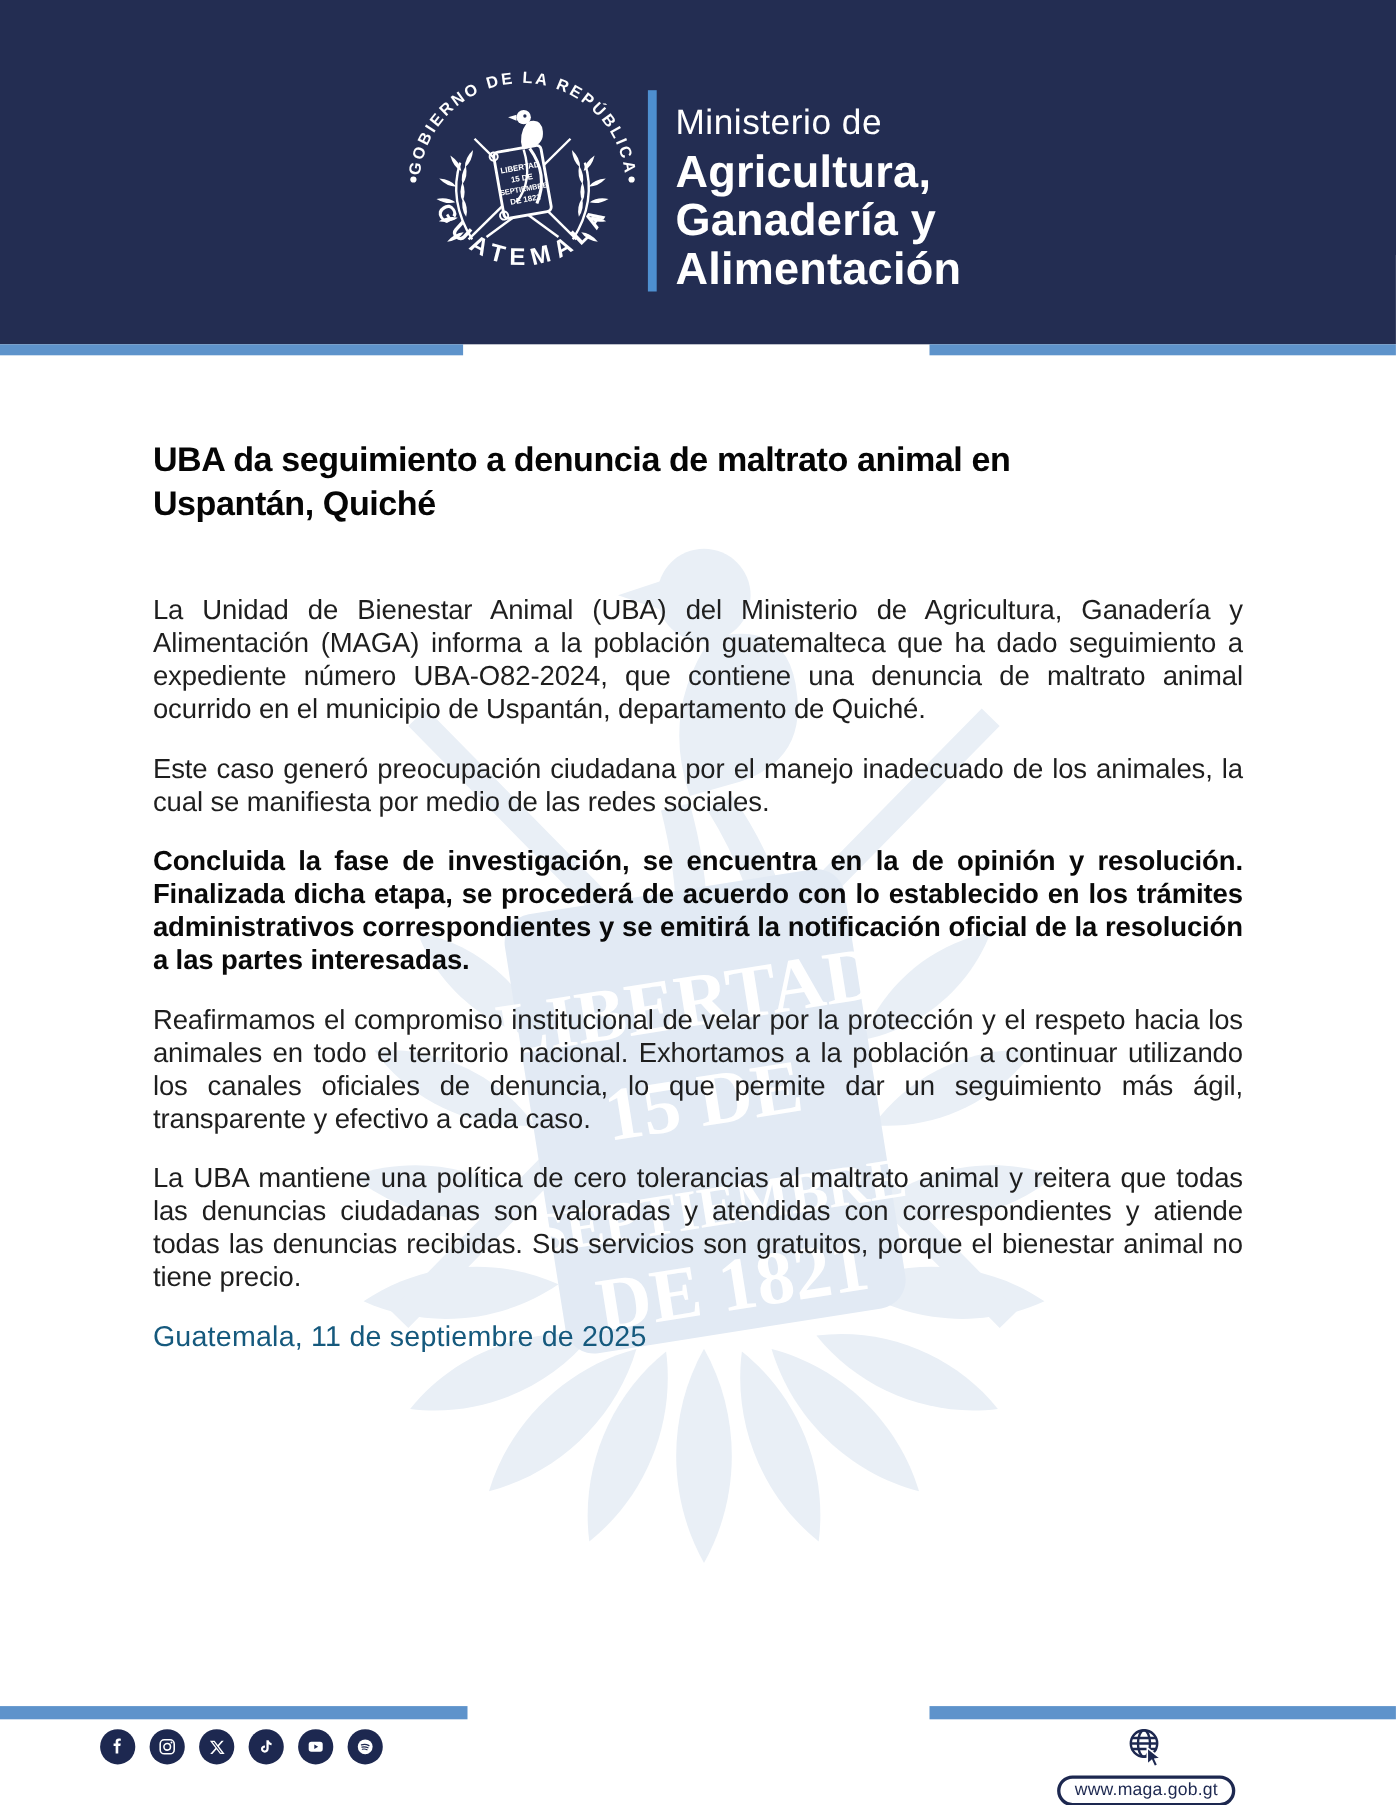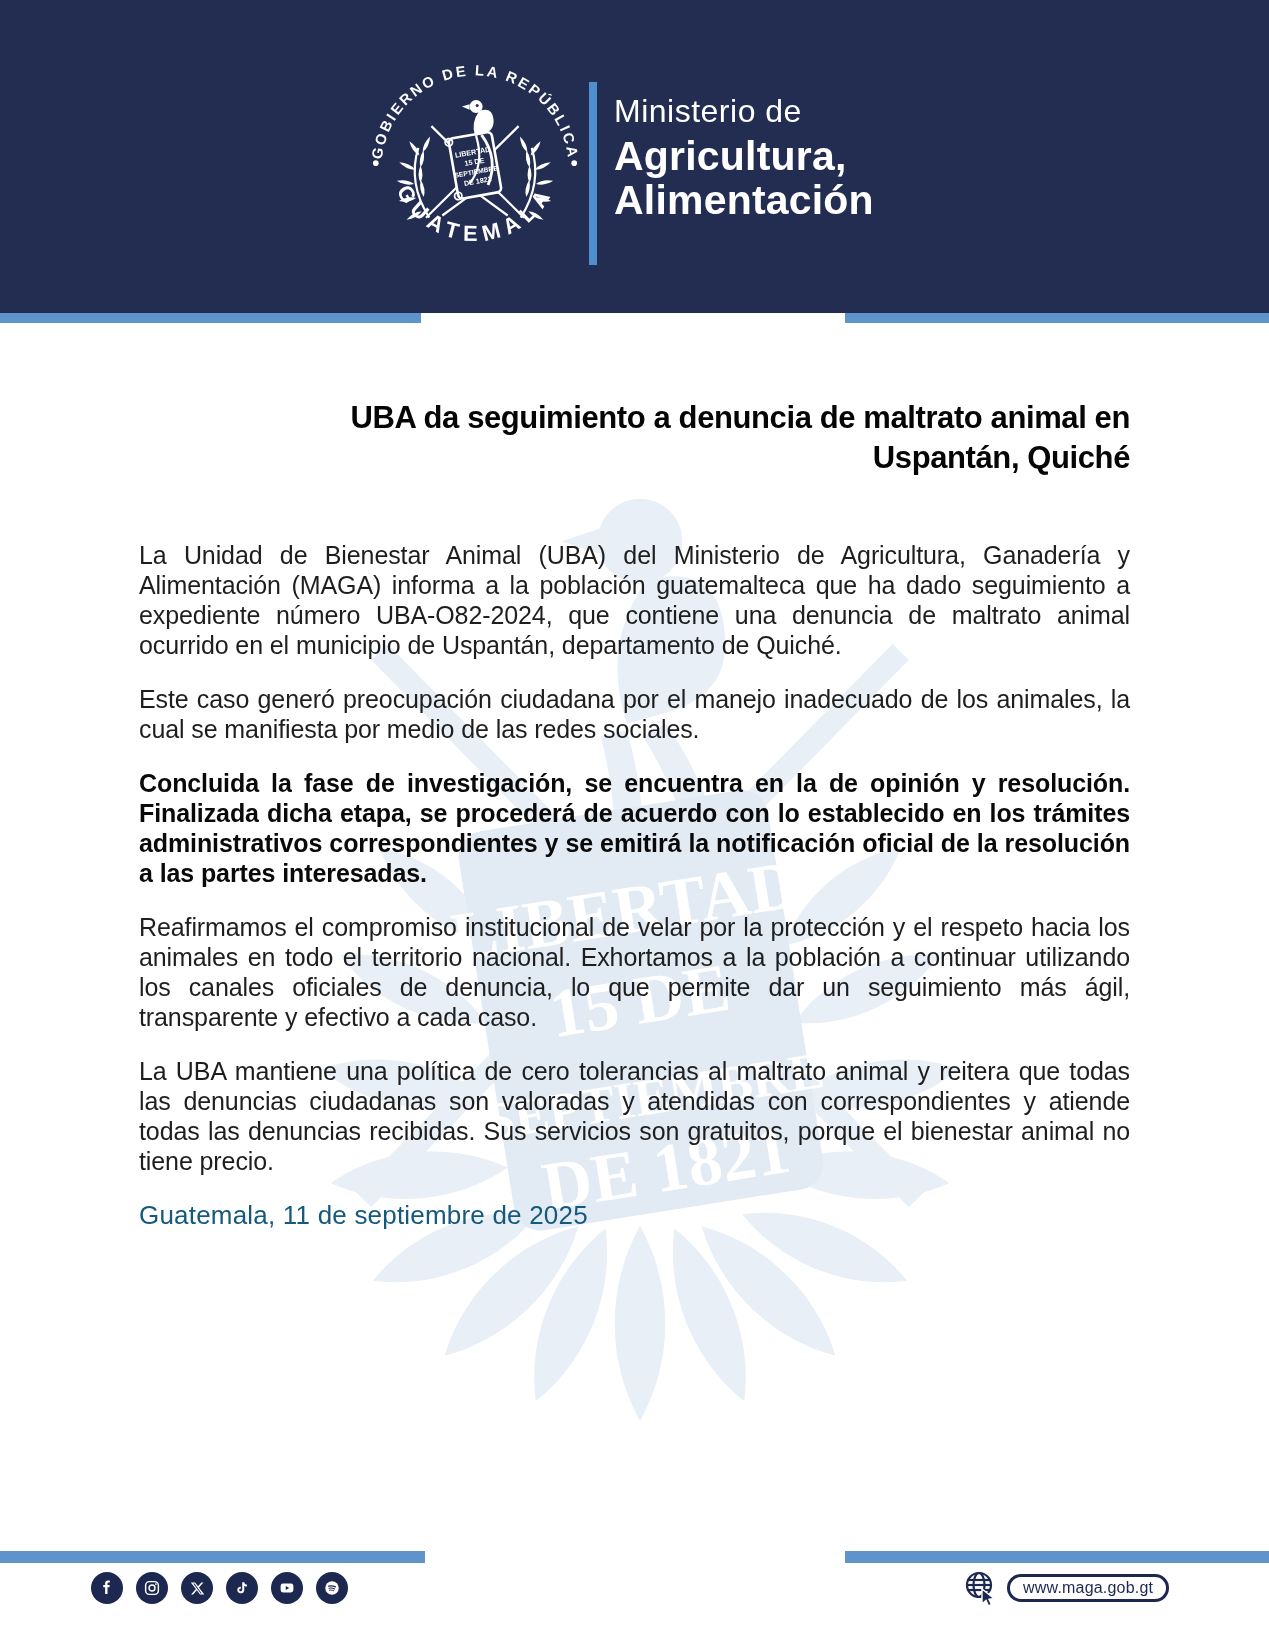--- a/index.html
+++ b/index.html
@@ -14,37 +14,37 @@
   .ministry{position:absolute;left:614px;top:88px;color:#ffffff;}
   .ministry .light{font-size:32px;font-weight:400;letter-spacing:0.5px;line-height:46px;}
   .ministry .bold{font-size:41px;font-weight:700;letter-spacing:0.2px;line-height:44px;}
   .stripe{position:absolute;height:10px;background:#5e93cb;}
   .stripe.top-left{left:0;top:313px;width:421px;}
   .stripe.top-right{left:845px;top:313px;width:424px;}
   
   .watermark{position:absolute;left:150px;top:450px;width:980px;height:1010px;z-index:0;}
   
   .main{position:absolute;left:139px;top:398px;width:991px;z-index:1;}
-  .doc-title{margin:0;text-align:right;color:#050505;font-size:31px;font-weight:800;
+  .doc-title{margin:0;text-align:left;color:#050505;font-size:31px;font-weight:800;
              line-height:40px;letter-spacing:-0.4px;}
   .doc-title span{display:block;}
   .paragraphs{margin-top:62px;}
   .paragraphs p{margin:0 0 24px 0;font-size:25px;line-height:30px;color:#1e1e1e;
                 text-align:justify;letter-spacing:-0.1px;}
   .paragraphs p.emph{font-weight:700;color:#090909;}
   .date-line{margin-top:8px;text-align:left;padding-right:8px;font-size:26px;
              color:#15597d;letter-spacing:0.2px;}
   
   .stripe.bot-left{left:0;top:1551px;width:425px;height:12px;}
   .stripe.bot-right{left:845px;top:1551px;width:424px;height:12px;}
   .social-row{position:absolute;left:91px;top:1572px;display:flex;gap:13px;z-index:2;}
   .sicon{width:32px;height:32px;border-radius:50%;background:#1d2850;display:flex;
          align-items:center;justify-content:center;cursor:pointer;}
   .sicon svg{display:block;}
-  .website{position:absolute;left:961px;top:1568px;display:flex;align-items:center;gap:6px;z-index:2;}
+  .website{position:absolute;left:961px;top:1568px;display:flex;align-items:center;gap:6px;z-index:2;flex-direction:column;}
   .url-pill{border:3px solid #1d2850;border-radius:15px;padding:2px 13px;font-size:16px;
             font-weight:400;color:#1d2850;letter-spacing:0.2px;white-space:nowrap;cursor:pointer;}
 </style>
 </head>
 <body>
 
 <div class="page">
 
   <div class="header-band">
 
@@ -112,20 +112,21 @@
         <path d="M106,76 q16,22 6,46" stroke="#ffffff" stroke-width="2.6" fill="none"></path>
         <path d="M101,77 q8,26 -6,44" stroke="#ffffff" stroke-width="2" fill="none"></path>
       </g>
     </svg>
 
     <div class="hdr-divider"></div>
 
     <div class="ministry">
       <div class="light">Ministerio de</div>
       <div class="bold">Agricultura,</div>
+      <div class="bold">Ganadería y</div>
       <div class="bold">Alimentación</div>
     </div>
   </div>
 
   <div class="stripe top-left"></div>
   <div class="stripe top-right"></div>
 
   <svg class="watermark" viewBox="0 0 300 310">
     <defs>
       <path id="wleaf" d="M0,0 C9,-16 9,-36 0,-52 C-9,-36 -9,-16 0,0"></path>

